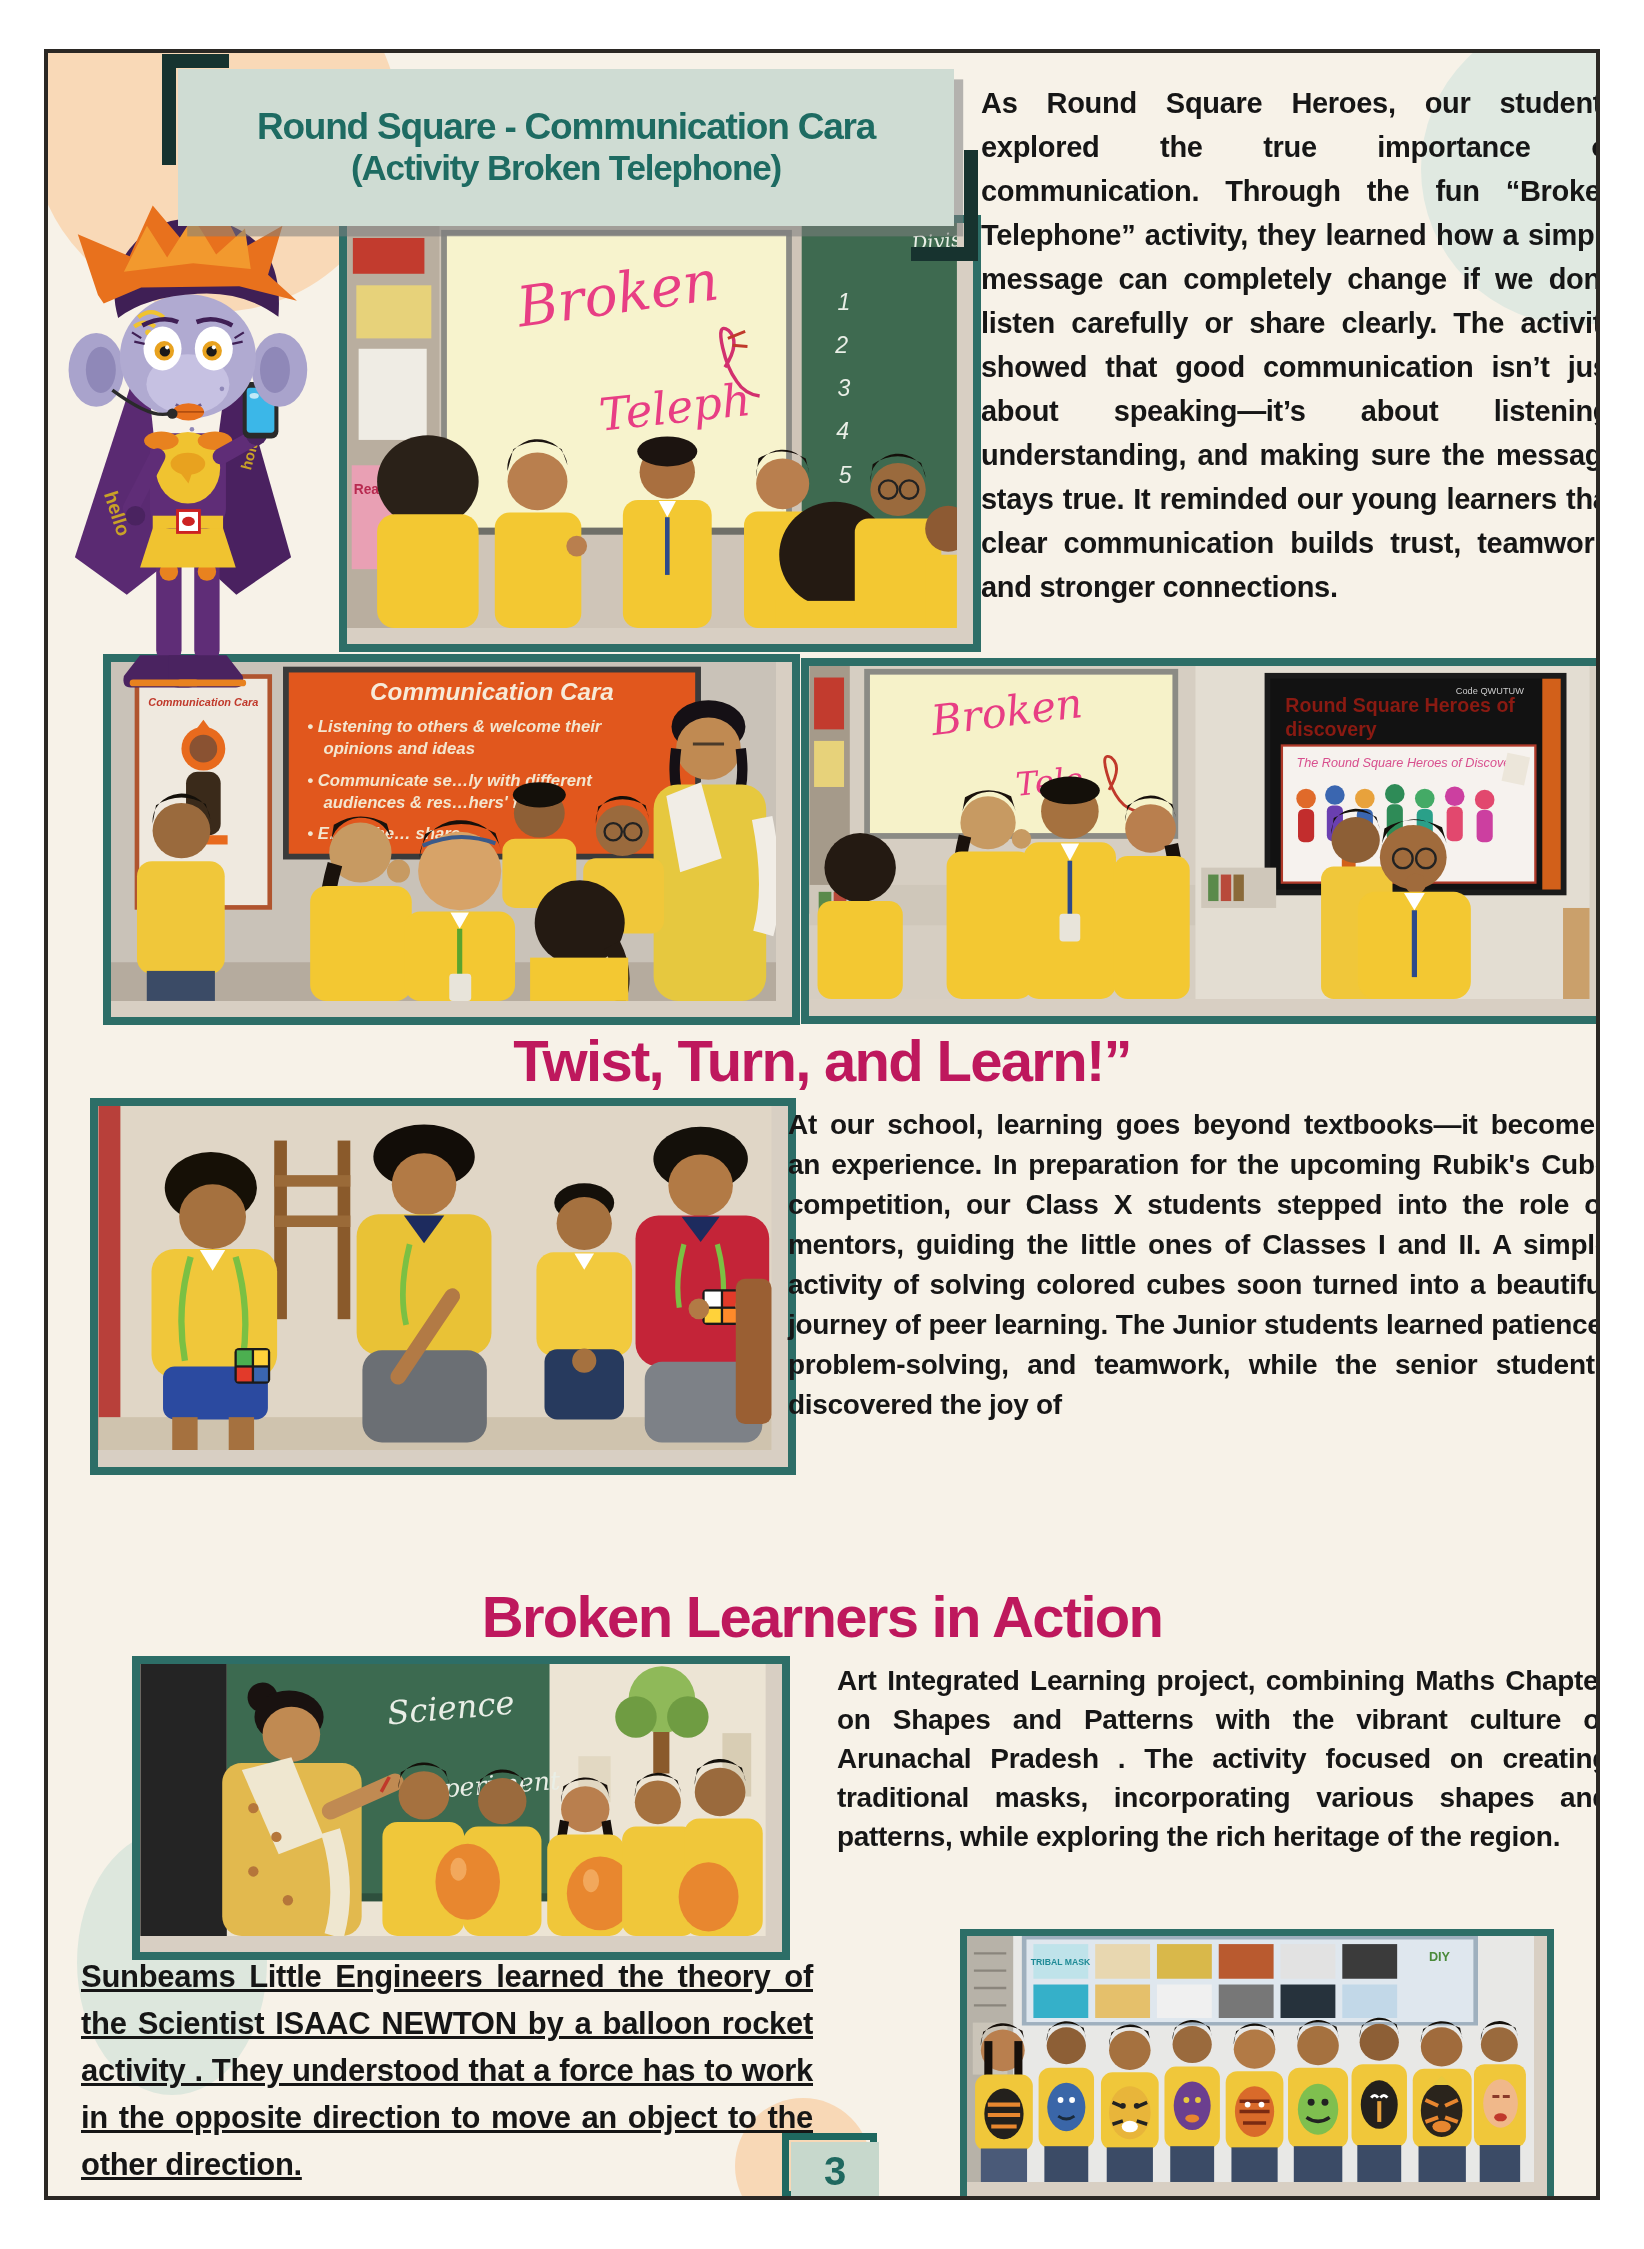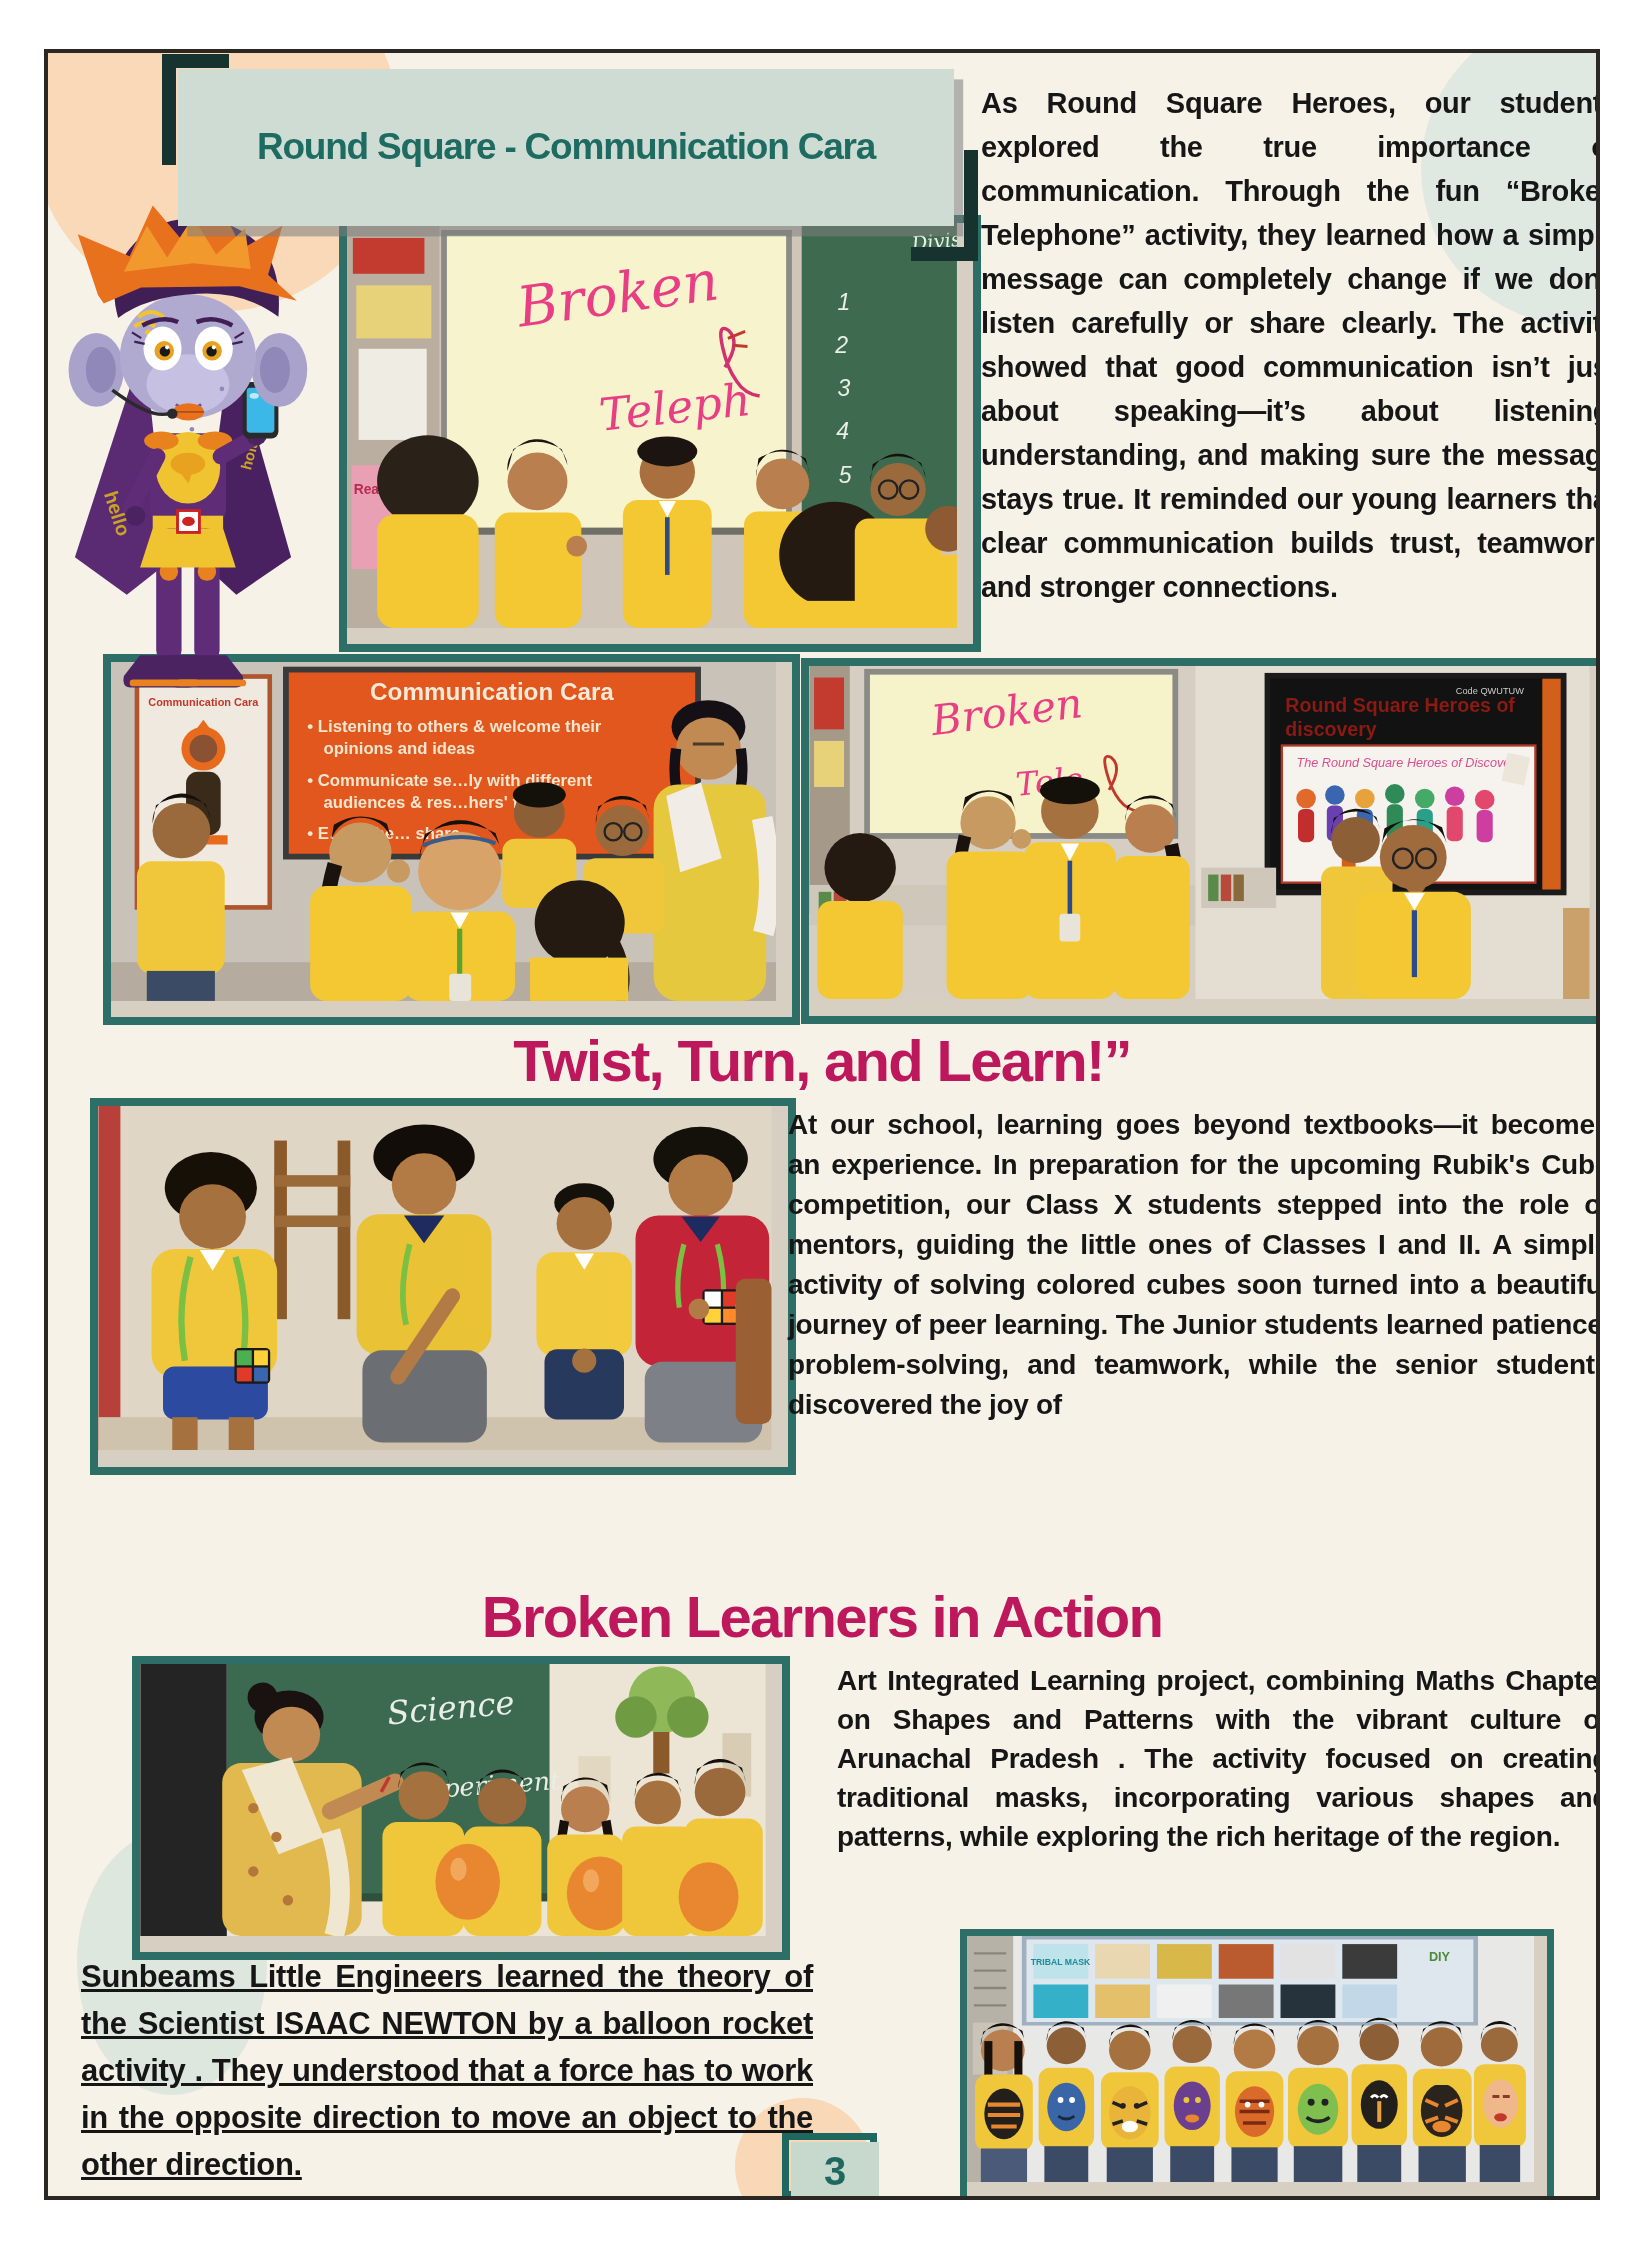--- a/index.html
+++ b/index.html
@@ -52,20 +52,21 @@
 
   <div class="circle c-peach-tl"></div>
   <div class="circle c-sage-tr"></div>
   <div class="circle c-sage-left"></div>
   <div class="circle c-peach-bottom"></div>
 
   <div class="bracket tl"></div>
   <div class="bracket br"></div>
   <div class="header-box">
     <div class="t1">Round Square - Communication Cara</div>
+    <div class="t2">(Activity Broken Telephone)</div>
   </div>
 
   <div style="position:absolute;left:-4.6px;top:141px;width:280px;height:516px;z-index:2;">
     <svg width="280" height="516" viewBox="0 0 485 895">
 
       <g>
         <polygon points="175,260 55,630 145,695 215,640" fill="#5a2a72"></polygon>
         <polygon points="325,260 430,630 335,695 275,640" fill="#4a2160"></polygon>
         <text x="105" y="520" font-size="34" font-weight="bold" fill="#c9a227" transform="rotate(72 105 520)">hello</text>
         <text x="360" y="480" font-size="26" font-weight="bold" fill="#c9a227" transform="rotate(-75 360 480)">hola</text>
@@ -194,21 +195,21 @@
         <circle cx="974" cy="462" r="16" fill="none" stroke="#222" stroke-width="4"></circle>
         <rect x="880" y="512" width="150" height="190" rx="24" fill="#f3c832"></rect>
         <ellipse cx="1042" cy="530" rx="40" ry="40" fill="#8d5a33"></ellipse>
         <rect x="1002" y="575" width="55" height="127" fill="#f3c832"></rect>
       </g>
     </svg>
   </div>
 
   <div class="para p-intro">As Round Square Heroes, our students explored the true importance of communication. Through the fun “Broken Telephone” activity, they learned how a simple message can completely change if we don’t listen carefully or share clearly. The activity showed that good communication isn’t just about speaking—it’s about listening, understanding, and making sure the message stays true. It reminded our young learners that clear communication builds trust, teamwork, and stronger connections.</div>
 
-  <div class="photo" style="left:55px;top:601px;width:681px;height:355px;">
+  <div class="photo" style="left:55px;top:601px;width:681px;height:355px;font-style:italic;">
     <svg width="665" height="339" viewBox="0 0 1152 587">
       <rect width="1152" height="587" fill="#c9c2b8"></rect>
       <rect y="520" width="1152" height="67" fill="#b5ab9e"></rect>
       <g>
         <rect x="45" y="25" width="230" height="400" fill="#efe9df" stroke="#b0542e" stroke-width="8"></rect>
         <text x="160" y="76" font-size="19" font-weight="bold" fill="#c0392b" text-anchor="middle">Communication Cara</text>
         <polygon points="160,100 130,140 190,140" fill="#e86a1d"></polygon>
         <circle cx="160" cy="150" r="38" fill="#e86a1d"></circle>
         <circle cx="160" cy="150" r="24" fill="#8a5232"></circle>
         <rect x="130" y="190" width="60" height="110" rx="20" fill="#3a2a1a"></rect>

